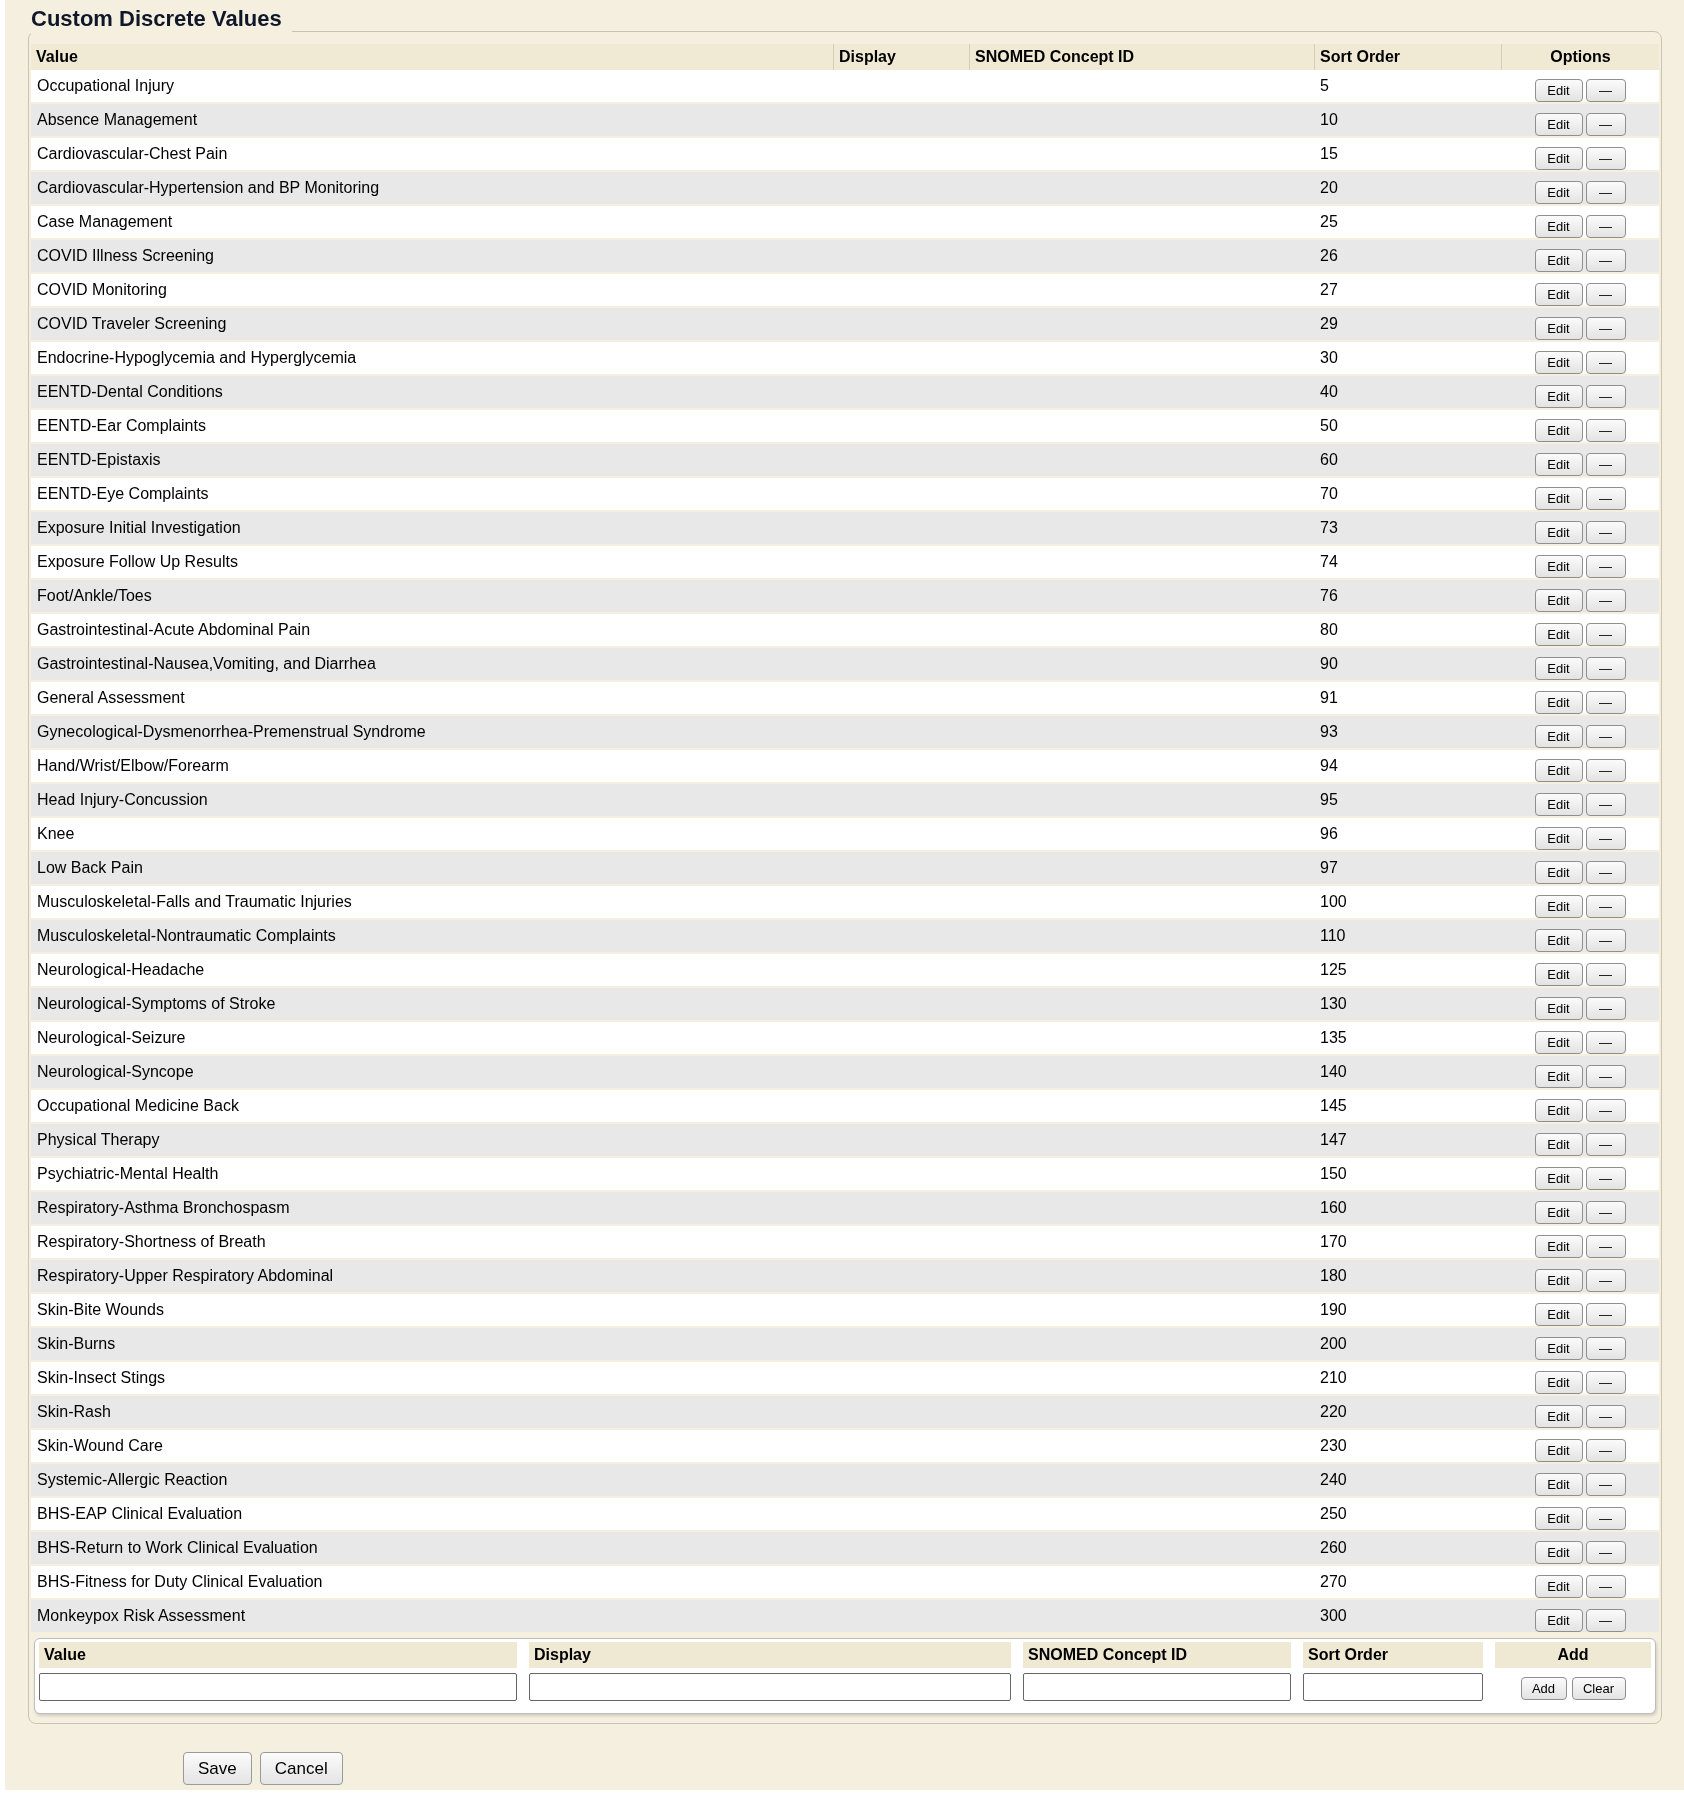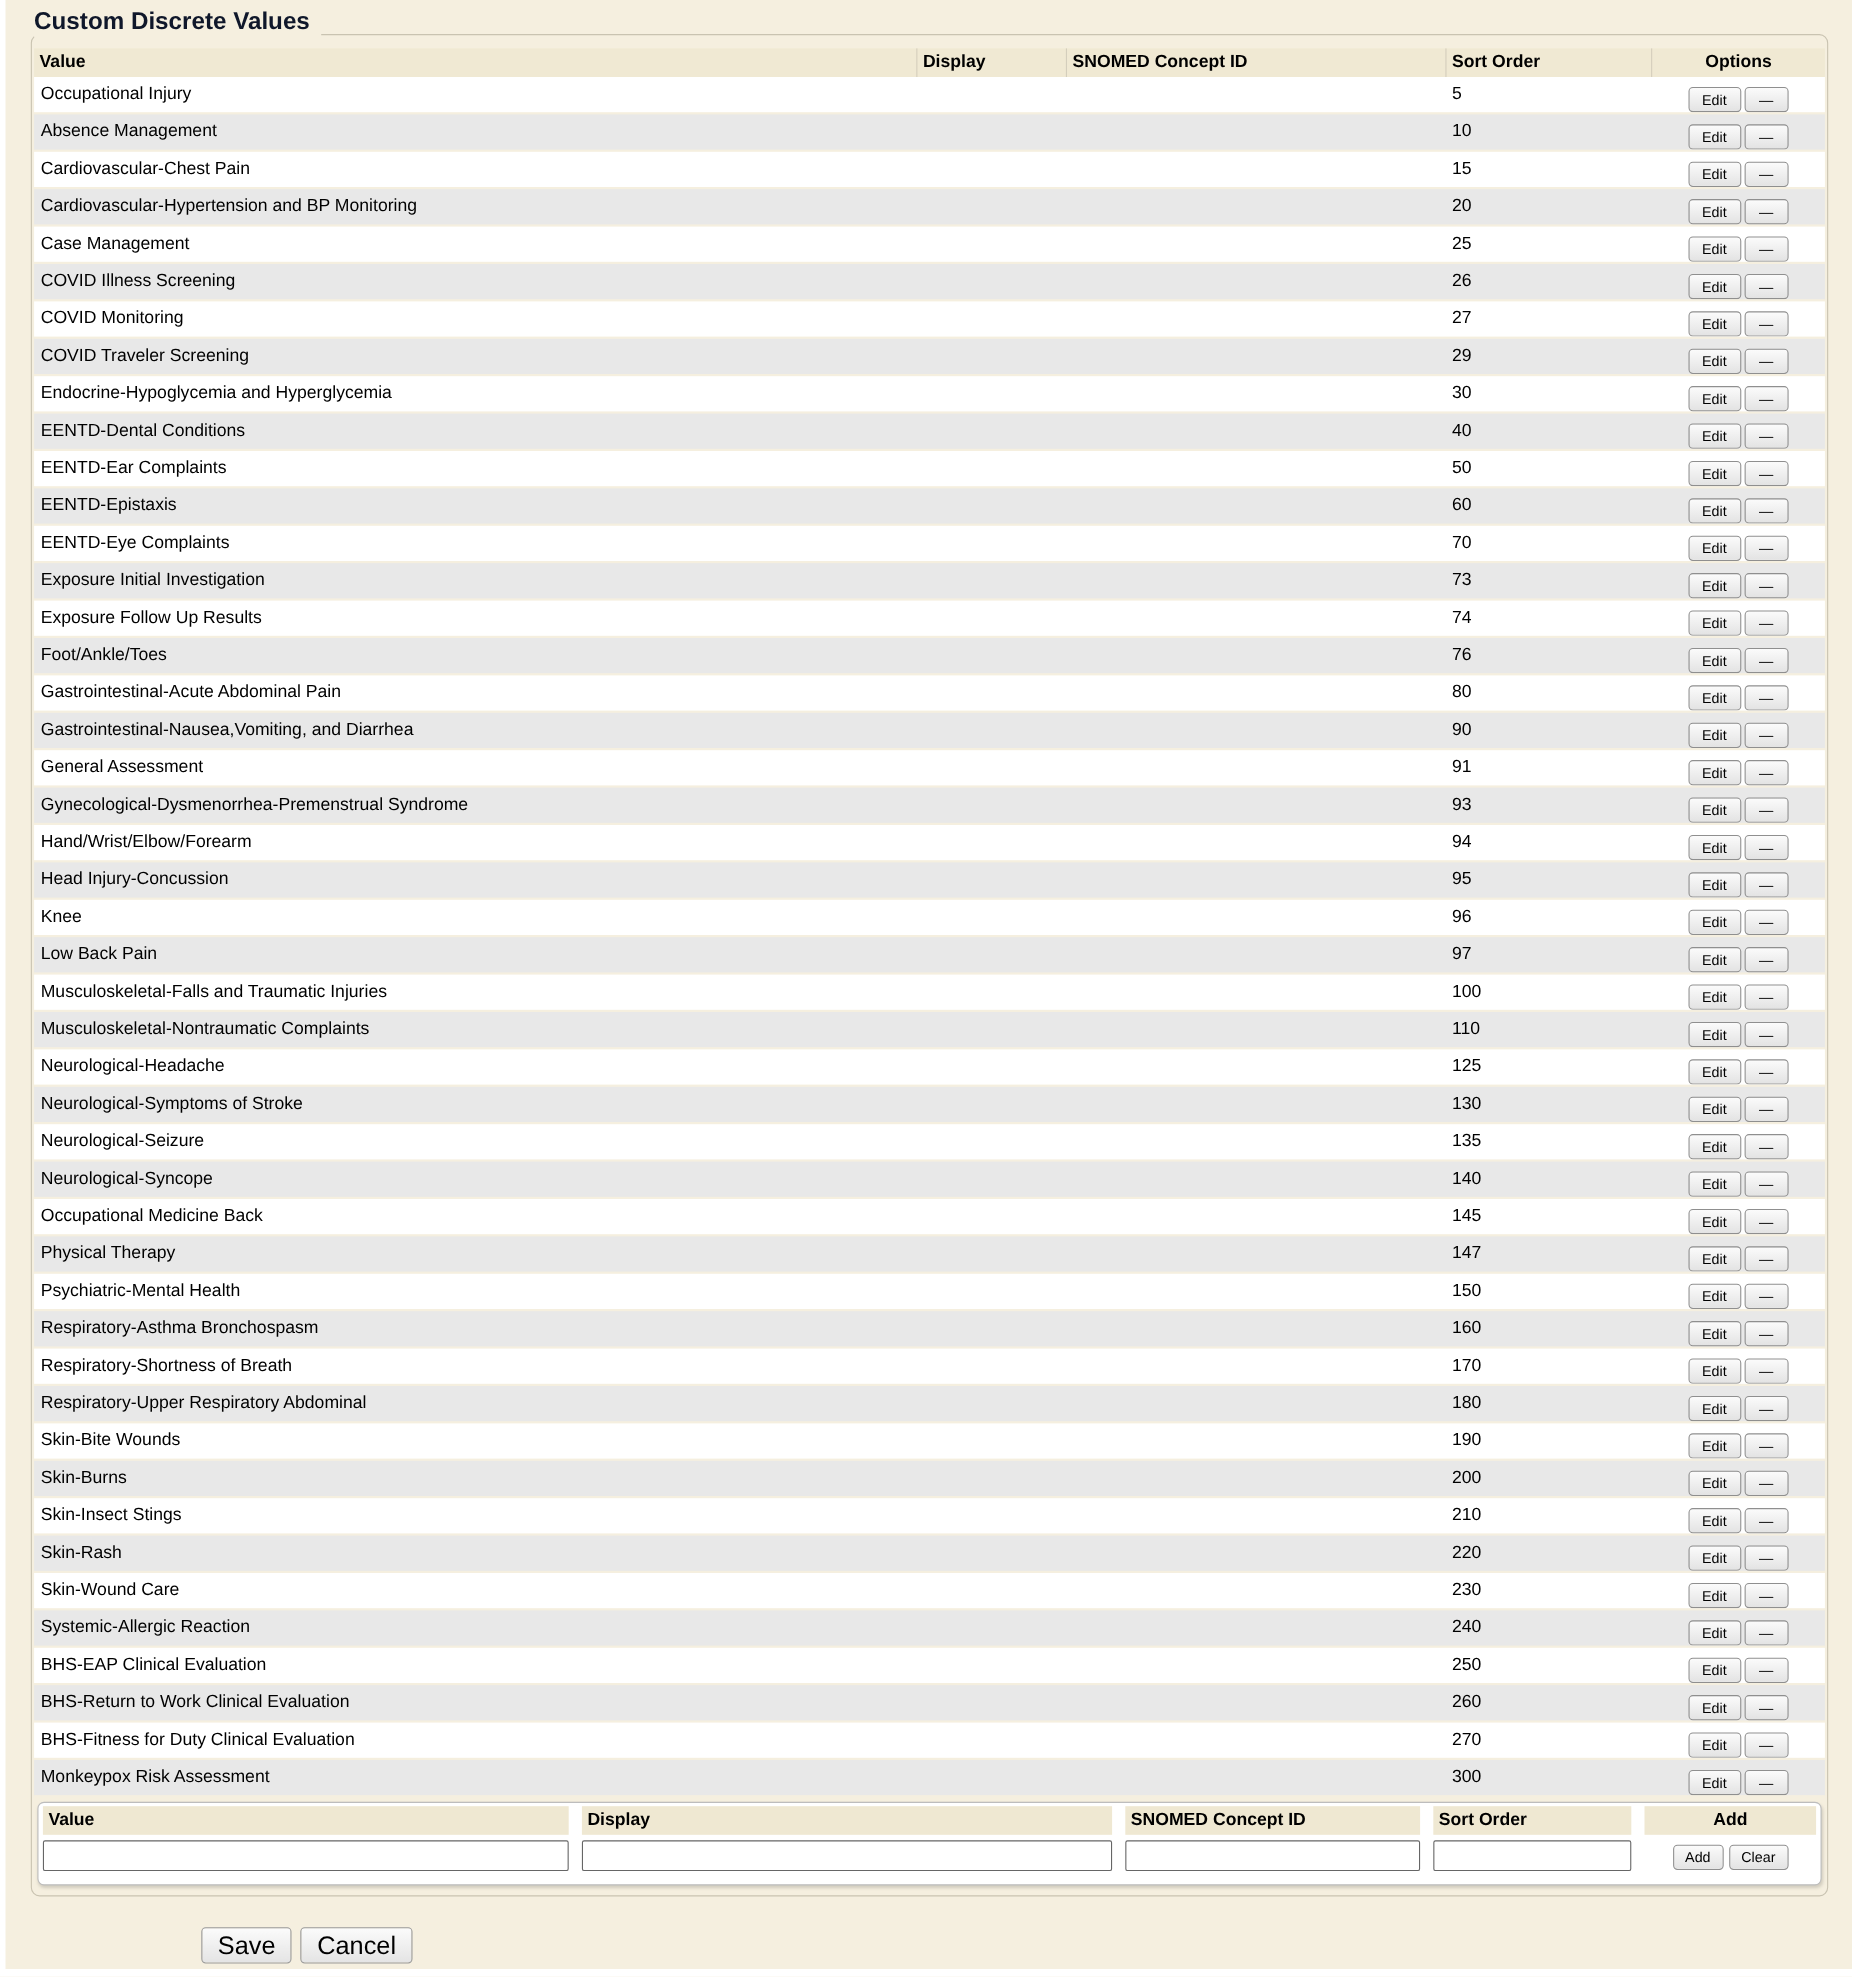--- a/index.html
+++ b/index.html
@@ -79,21 +79,21 @@
   .a-snomed  { width:268px; }
   .a-sort    { width:180px; }
   .a-add     { flex:1; }
   .a-add .hd { text-align:center; padding-left:0; }
   .a-add .btns { display:flex; gap:5px; justify-content:center; margin-top:9px; }
   .btn-add   { width:46px; }
   .btn-clear { width:54px; }
   
   .actions { position:absolute; left:178px; top:1752px; display:flex; gap:8px; }
   .btn-big {
-    font-family:inherit; font-size:23px; color:#000; height:33px; padding:0 14px;
+    font-family:inherit; font-size:17px; color:#000; height:33px; padding:0 14px;
     border:1px solid #9A9A9A; border-radius:4px;
     background:linear-gradient(#fbfbfb,#e4e4e4); cursor:pointer;
   }
 </style>
 </head>
 <body>
 
 <div class="page">
 
   <h1 class="title">Custom Discrete Values</h1>

